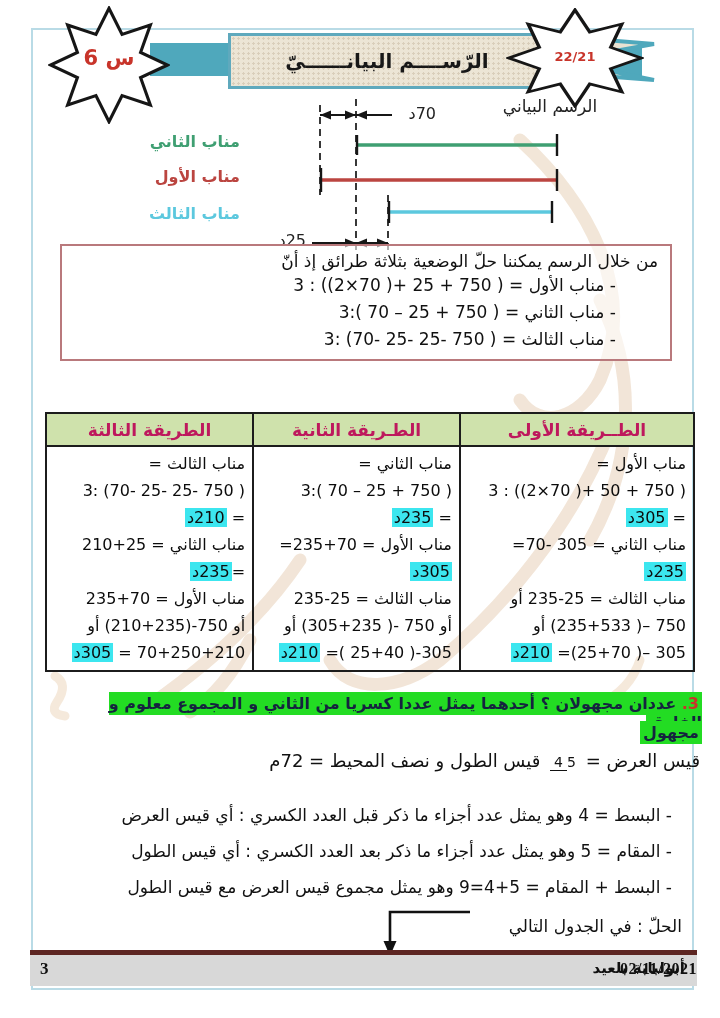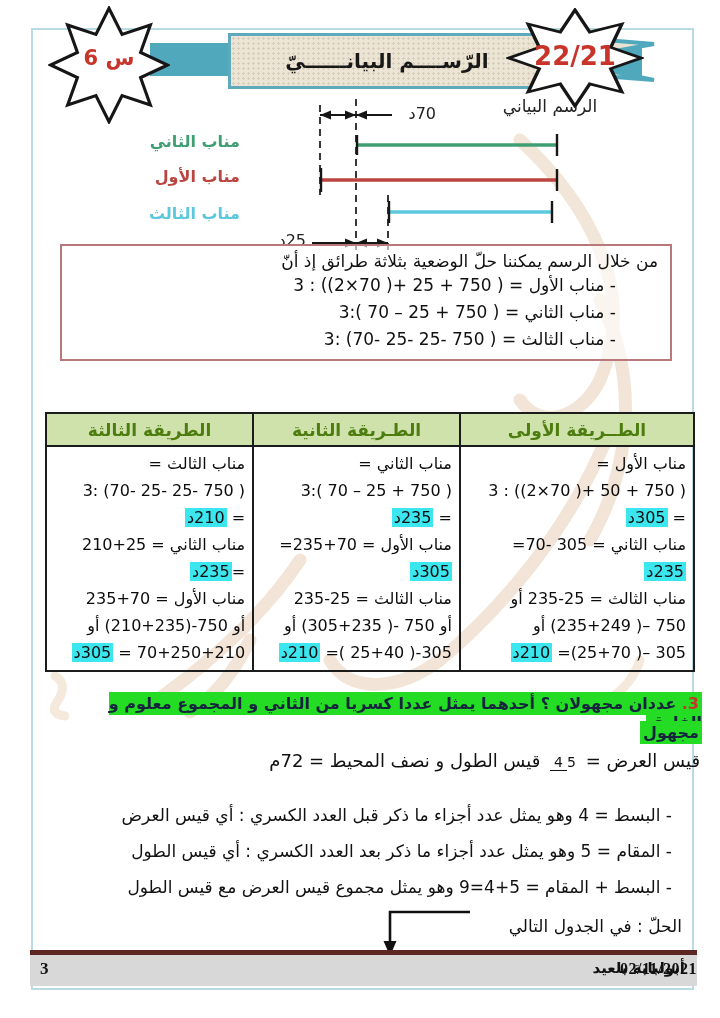--- a/index.html
+++ b/index.html
@@ -23,38 +23,38 @@
     display:flex;align-items:center;justify-content:center;
   }
   .page-title{font-size:20px;font-weight:bold;color:#181818;direction:rtl;}
   .starburst{display:block;}
   .star-wrap{display:flex;align-items:center;justify-content:center;}
   .star-left{left:48px;top:6px;width:122px;height:118px;}
   .star-right{left:506px;top:8px;width:138px;height:100px;}
   .badge-text{position:absolute;inset:0;display:flex;align-items:center;justify-content:center;
     color:var(--red-text,#c8342a);font-weight:bold;}
   .star-left .badge-text{font-size:21px;direction:rtl;padding-bottom:14px;}
-  .star-right .badge-text{font-size:26px;direction:ltr;padding-bottom:4px;text-align:right;}
+  .star-right .badge-text{font-size:13px;direction:ltr;padding-bottom:4px;text-align:right;}
   
   .diagram-svg{left:90px;top:95px;}
   .diag-label{direction:rtl;text-align:right;font-size:16px;font-weight:bold;width:112px;left:128px;}
   .diag-caption{left:488px;top:96px;width:124px;direction:rtl;text-align:center;font-size:17px;color:#222;}
   .dim-label{direction:rtl;font-size:16px;color:#222;}
   
   .methods-box{
     left:60px;top:244px;width:612px;min-height:108px;border:2px solid var(--box-border,#b9797c);
     direction:rtl;padding:3px 10px 6px 6px;box-sizing:border-box;background:rgba(255,255,255,.6);
   }
   .methods-intro{font-size:17px;text-align:right;margin:2px 2px 1px 0;}
   .m-item{font-size:17px;text-align:right;padding-right:44px;line-height:27px;}
   
   .methods-table{left:45px;top:412px;width:650px;border-collapse:collapse;direction:rtl;}
   .methods-table th{
     border:2px solid #1c1c1c;background:var(--table-head,#cfe2ac);
-    font-size:17px;font-weight:bold;height:29px;color:#4d7c0f;
+    font-size:17px;font-weight:bold;height:29px;color:#be185d;
   }
   .methods-table td{
     border:2px solid #1c1c1c;vertical-align:top;padding:3px 7px 4px 4px;
     font-size:16px;line-height:27px;color:#0c0c0c;
   }
   .cell-line{text-align:right;direction:rtl;white-space:nowrap;}
   .hl{background:var(--cyan,#3ce6ef);padding:0 2px;}
   
   .sec3-line1{left:70px;top:694px;width:632px;direction:rtl;text-align:right;font-size:16px;}
   .sec3-line2{left:70px;top:723px;width:632px;direction:rtl;text-align:right;padding-left:0;font-size:16px;}
@@ -186,21 +186,21 @@
       </thead>
     <tbody>
         <tr>
           <td>
             <div class="cell-line"><span>مناب الأول =</span></div>
             <div class="cell-line"><span>( 750 + 50 +( 70×2)) : 3</span></div>
             <div class="cell-line"><span>= </span><span class="hl">305د</span></div>
             <div class="cell-line"><span>مناب الثاني = 305 -70=</span></div>
             <div class="cell-line"><span class="hl">235د</span></div>
             <div class="cell-line"><span>مناب الثالث = 25-235 أو</span></div>
-            <div class="cell-line"><span>750 –( 235+249) أو</span></div>
+            <div class="cell-line"><span>750 –( 235+533) أو</span></div>
             <div class="cell-line"><span>305 –( 25+70)= </span><span class="hl">210د</span></div>
           </td>
           <td>
             <div class="cell-line"><span>مناب الثاني =</span></div>
             <div class="cell-line"><span>( 750 + 25 – 70 ):3</span></div>
             <div class="cell-line"><span>= </span><span class="hl">235د</span></div>
             <div class="cell-line"><span>مناب الأول = 70+235=</span></div>
             <div class="cell-line"><span class="hl">305د</span></div>
             <div class="cell-line"><span>مناب الثالث = 25-235</span></div>
             <div class="cell-line"><span>أو 750 -( 235+305) أو</span></div>

